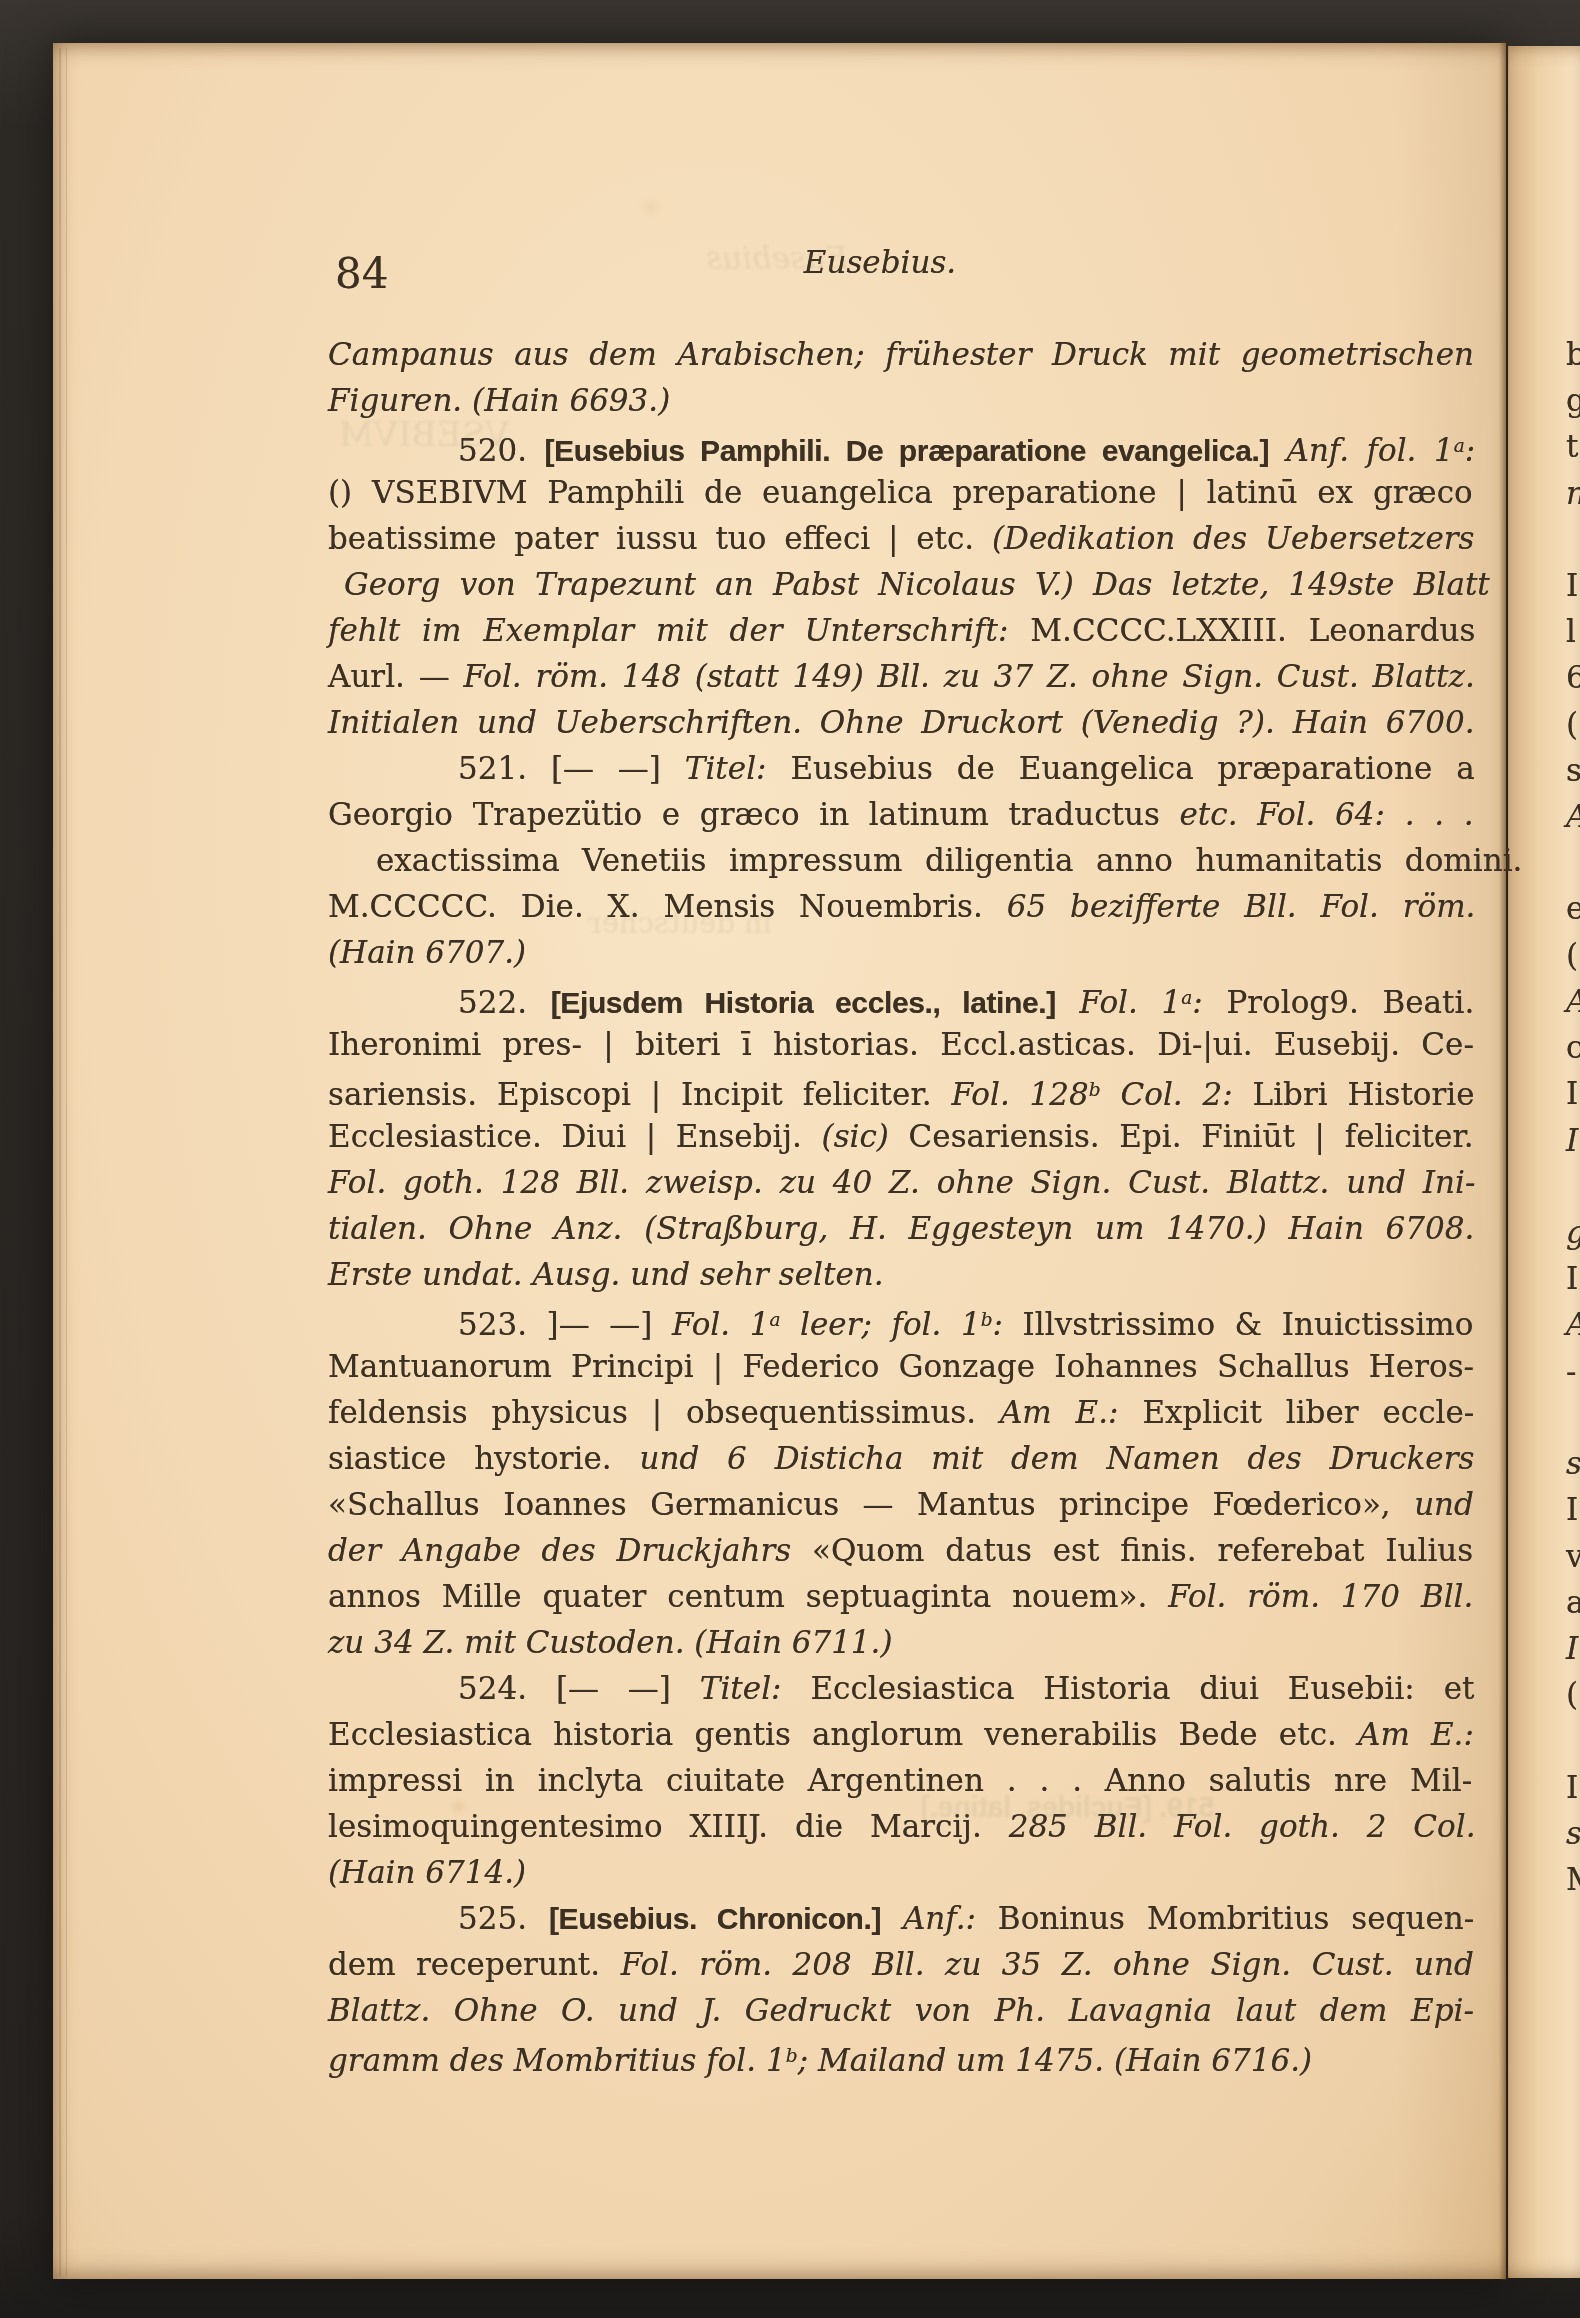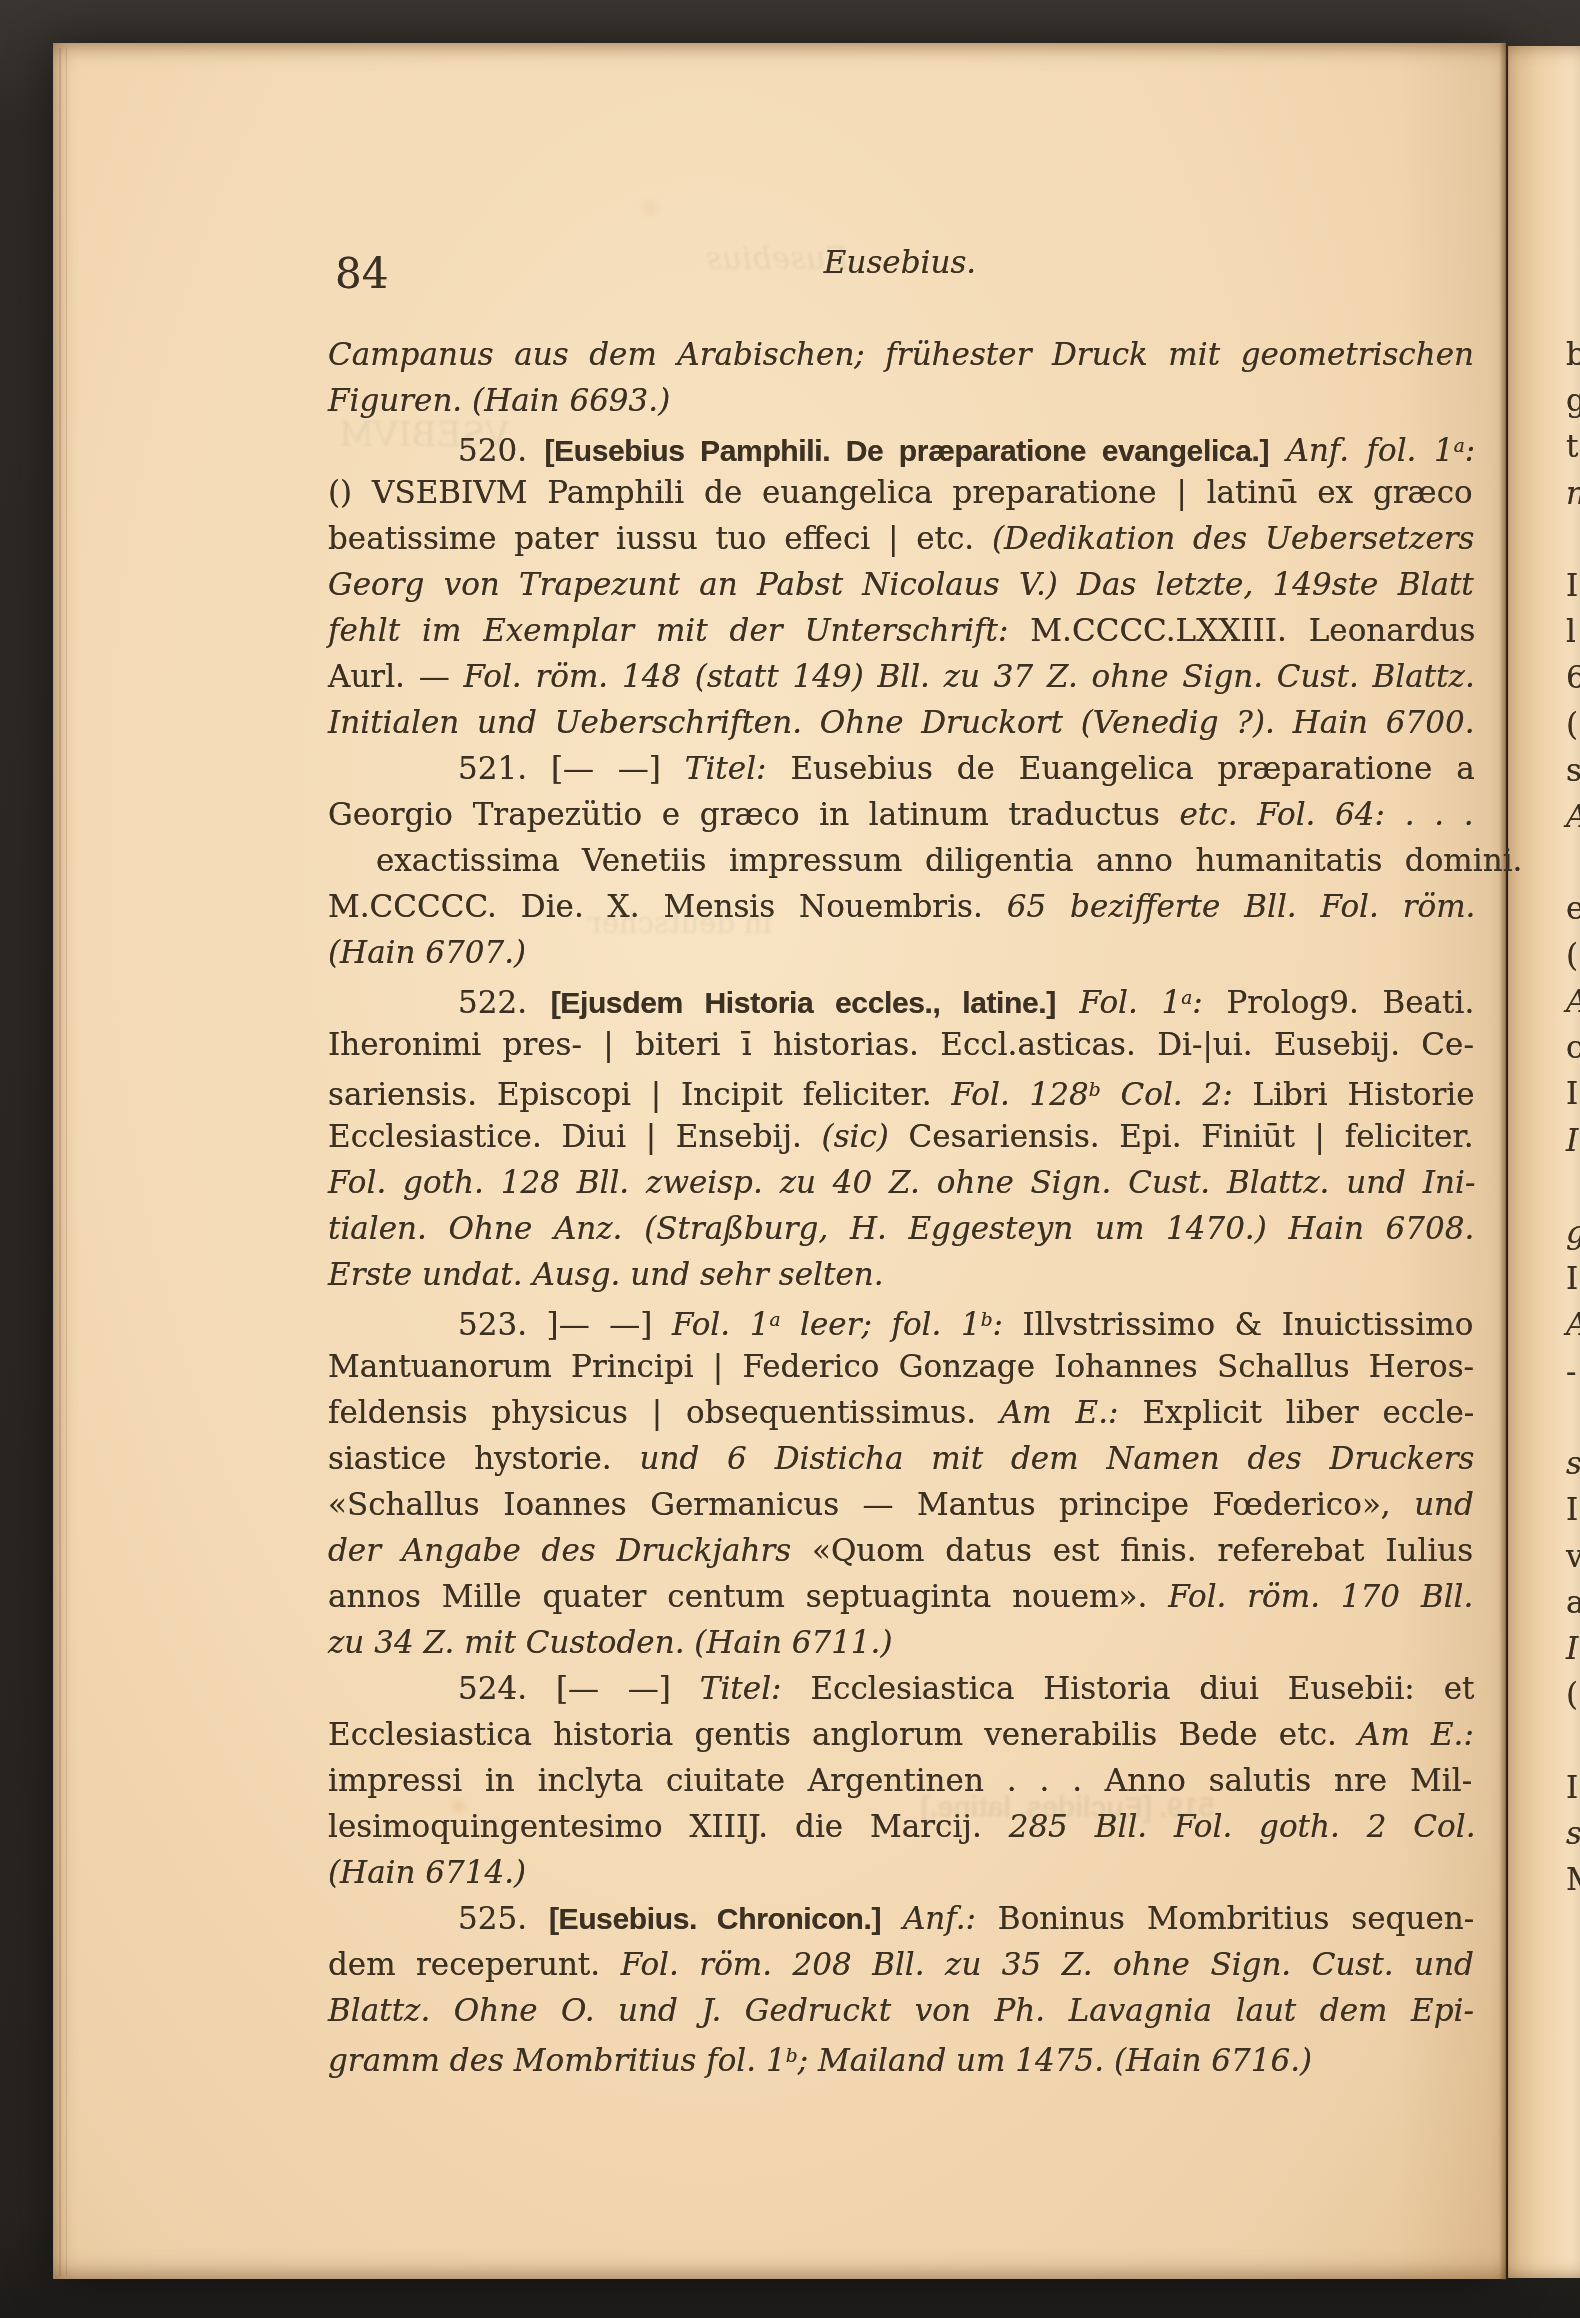--- a/index.html
+++ b/index.html
@@ -30,21 +30,21 @@
   }
   
   .page-facing{
     position:absolute;left:1508px;top:46px;width:73px;height:2232px;
     background:linear-gradient(90deg,#d6b386 0,#ecd0a6 29px,#f4dcb8 56px,#f6e0bf 73px);
     box-shadow:inset 0 12px 17px -10.2px rgba(115,75,38,.5), inset 0 -12px 17px -10.2px rgba(100,65,32,.5);
   }
   
   .ink{color:#3b3022;text-shadow:0 0 0.5px rgba(59,48,34,.65);}
   #page-number{position:absolute;left:335px;top:249px;font-size:42px;}
-  #running-title{position:absolute;left:332px;top:244px;width:1136px;text-align:center;font-style:italic;font-size:31px;}
+  #running-title{position:absolute;left:312px;top:244px;width:1136px;text-align:center;font-style:italic;font-size:31px;}
   #body-lines{position:absolute;left:328px;top:331px;width:1136px;}
   .line{height:46px;line-height:46px;white-space:nowrap;font-size:31px;}
   .line.ind{padding-left:130px;}
   .content{display:inline-block;transform-origin:0 62%;}
   .b{font-family:"Liberation Sans",sans-serif;font-weight:bold;font-size:.97em;letter-spacing:-0.4px;}
   .i{font-style:italic;}
   .p{font-size:.6em;vertical-align:.5em;}
   
   #edge-letters{position:absolute;left:1566px;top:0;width:20.5px;}
   .edge-letter{position:absolute;font-size:31px;line-height:46px;white-space:pre;}
@@ -73,21 +73,21 @@
 
 <div id="page-number" class="ink">84</div>
 <div id="running-title" class="ink">Eusebius.</div>
 
 <div id="body-lines" class="ink">
     <div class="line just"><span class="content" style="word-spacing: 10.7px;"><span class="i">Campanus aus dem Arabischen; frühester Druck mit geometrischen</span></span></div>
     <div class="line left"><span class="content"><span class="i">Figuren. (Hain 6693.)</span></span></div>
     <div class="line ind just"><span class="content" style="word-spacing: 7.6px;"><span>520. </span><span class="b">[Eusebius Pamphili. De præparatione evangelica.]</span><span> </span><span class="i">Anf. fol. 1</span><span class="i p">a</span><span class="i">:</span></span></div>
     <div class="line just"><span class="content" style="word-spacing: 10px;"><span>() VSEBIVM Pamphili de euangelica preparatione | latinū ex græco</span></span></div>
     <div class="line just"><span class="content" style="word-spacing: 7.9px;"><span>beatissime pater iussu tuo effeci | etc. </span><span class="i">(Dedikation des Uebersetzers</span></span></div>
-    <div class="line just"><span class="content" style="word-spacing: 9.4px;"><span class="i">Georg von Trapezunt an Pabst Nicolaus V.) Das letzte, 149ste Blatt</span></span></div>
+    <div class="line just"><span class="content" style="word-spacing: 9.4px; margin-left: 16px;"><span class="i">Georg von Trapezunt an Pabst Nicolaus V.) Das letzte, 149ste Blatt</span></span></div>
     <div class="line just"><span class="content" style="word-spacing: 12px;"><span class="i">fehlt im Exemplar mit der Unterschrift: </span><span>M.CCCC.LXXIII. Leonardus</span></span></div>
     <div class="line just"><span class="content" style="word-spacing: 3.9px;"><span>Aurl. — </span><span class="i">Fol. röm. 148 (statt 149) Bll. zu 37 Z. ohne Sign. Cust. Blattz.</span></span></div>
     <div class="line just"><span class="content" style="word-spacing: 7.9px;"><span class="i">Initialen und Ueberschriften. Ohne Druckort (Venedig ?). Hain 6700.</span></span></div>
     <div class="line ind just"><span class="content" style="word-spacing: 14px;"><span>521. [— —] </span><span class="i">Titel: </span><span>Eusebius de Euangelica præparatione a</span></span></div>
     <div class="line just"><span class="content" style="word-spacing: 9.8px;"><span>Georgio Trapezütio e græco in latinum traductus </span><span class="i">etc. Fol. 64: . . .</span></span></div>
     <div class="line just"><span class="content" style="word-spacing: 12.6px; margin-left: 48px;"><span>exactissima Venetiis impressum diligentia anno humanitatis domini.</span></span></div>
     <div class="line just"><span class="content" style="word-spacing: 14px;"><span>M.CCCCC. Die. X. Mensis Nouembris. </span><span class="i">65 bezifferte Bll. Fol. röm.</span></span></div>
     <div class="line left"><span class="content"><span class="i">(Hain 6707.)</span></span></div>
     <div class="line ind just"><span class="content" style="word-spacing: 13.8px;"><span>522. </span><span class="b">[Ejusdem Historia eccles., latine.]</span><span> </span><span class="i">Fol. 1</span><span class="i p">a</span><span class="i">: </span><span>Prolog9. Beati.</span></span></div>
     <div class="line just"><span class="content" style="word-spacing: 11.5px;"><span>Iheronimi pres- | biteri ī historias. Eccl.asticas. Di-|ui. Eusebij. Ce-</span></span></div>

